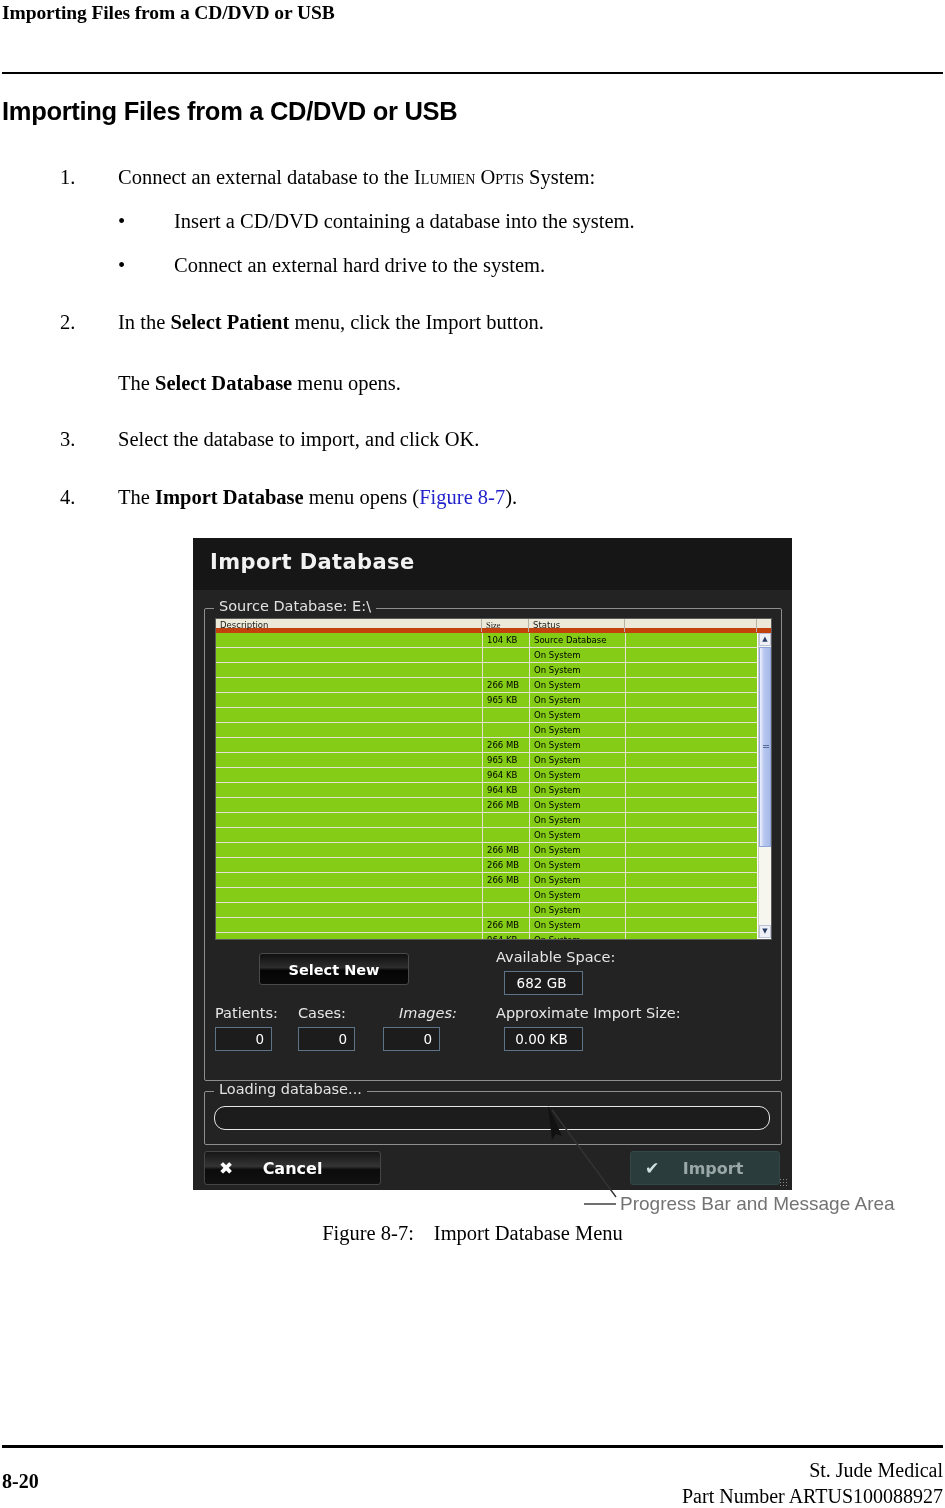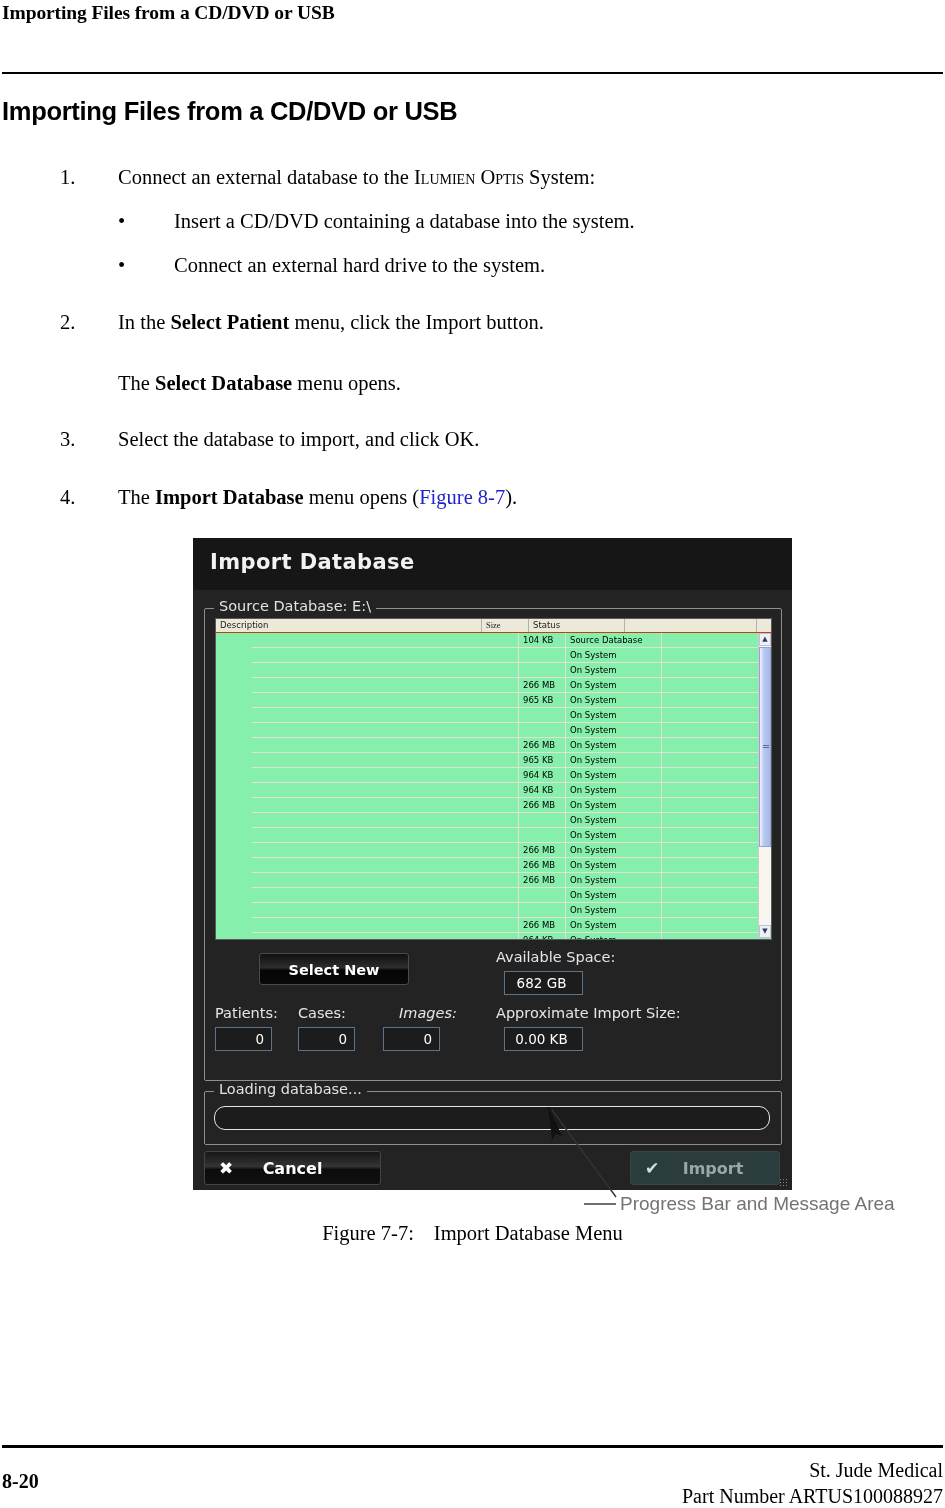--- a/index.html
+++ b/index.html
@@ -147,44 +147,43 @@
     border: 1px solid #5a5a5a;
     font-family: "DejaVu Sans", sans-serif;
     color: #000;
     overflow: hidden;
   }
   #tree-header {
     position: absolute;
     left: 0; top: 0;
     width: 555px; height: 14px;
     background: #ece9d8;
-    border-bottom: 1px solid #c2410c;
+    border-bottom: 5px solid #c2410c;
     box-sizing: border-box;
   }
   .th {
     position: absolute;
     top: 0;
     height: 13px;
     line-height: 13px;
     font-size: 8.5px;
     padding-left: 4px;
     border-right: 1px solid #b5b2a5;
     box-sizing: border-box;
     color: #202020;
     overflow: hidden;
     white-space: nowrap;
   }
   #tree-rows {
     position: absolute;
     left: 0; top: 14px;
     width: 541px;
     height: 339px;
-    background: #86efac;
+    background: #84cc16;
     overflow: hidden;
-    padding-left: 36px;
   }
   .trow {
     position: relative;
     height: 15px;
     border-bottom: 1px solid #e3e1d4;
     box-sizing: border-box;
     white-space: nowrap;
   }
   .cell-desc {
     position: absolute;
@@ -639,21 +638,21 @@
 </div>
 
 <svg id="callout-line">
   <line x1="552" y1="1110" x2="616" y2="1197" stroke="#333" stroke-width="1.4"></line>
   <line x1="584" y1="1204" x2="616" y2="1204" stroke="#333" stroke-width="1.4"></line>
   <polygon points="548,1106 562,1136 556,1134 552,1140" fill="#111"></polygon>
 </svg>
 <div id="callout-label">Progress Bar and Message Area</div>
 
 <div id="figure-caption">
-  <span>Figure 7-7:</span><span class="fc-pad">Import Database Menu</span>
+  <span>Figure 8-7:</span><span class="fc-pad">Import Database Menu</span>
 </div>
 
 <div id="footer-rule"></div>
 <div id="footer-page">8-20</div>
 <div id="footer-right">
   <div>St. Jude Medical</div>
   <div>Part Number ARTUS100088927</div>
 </div>
 
 </body></html>

